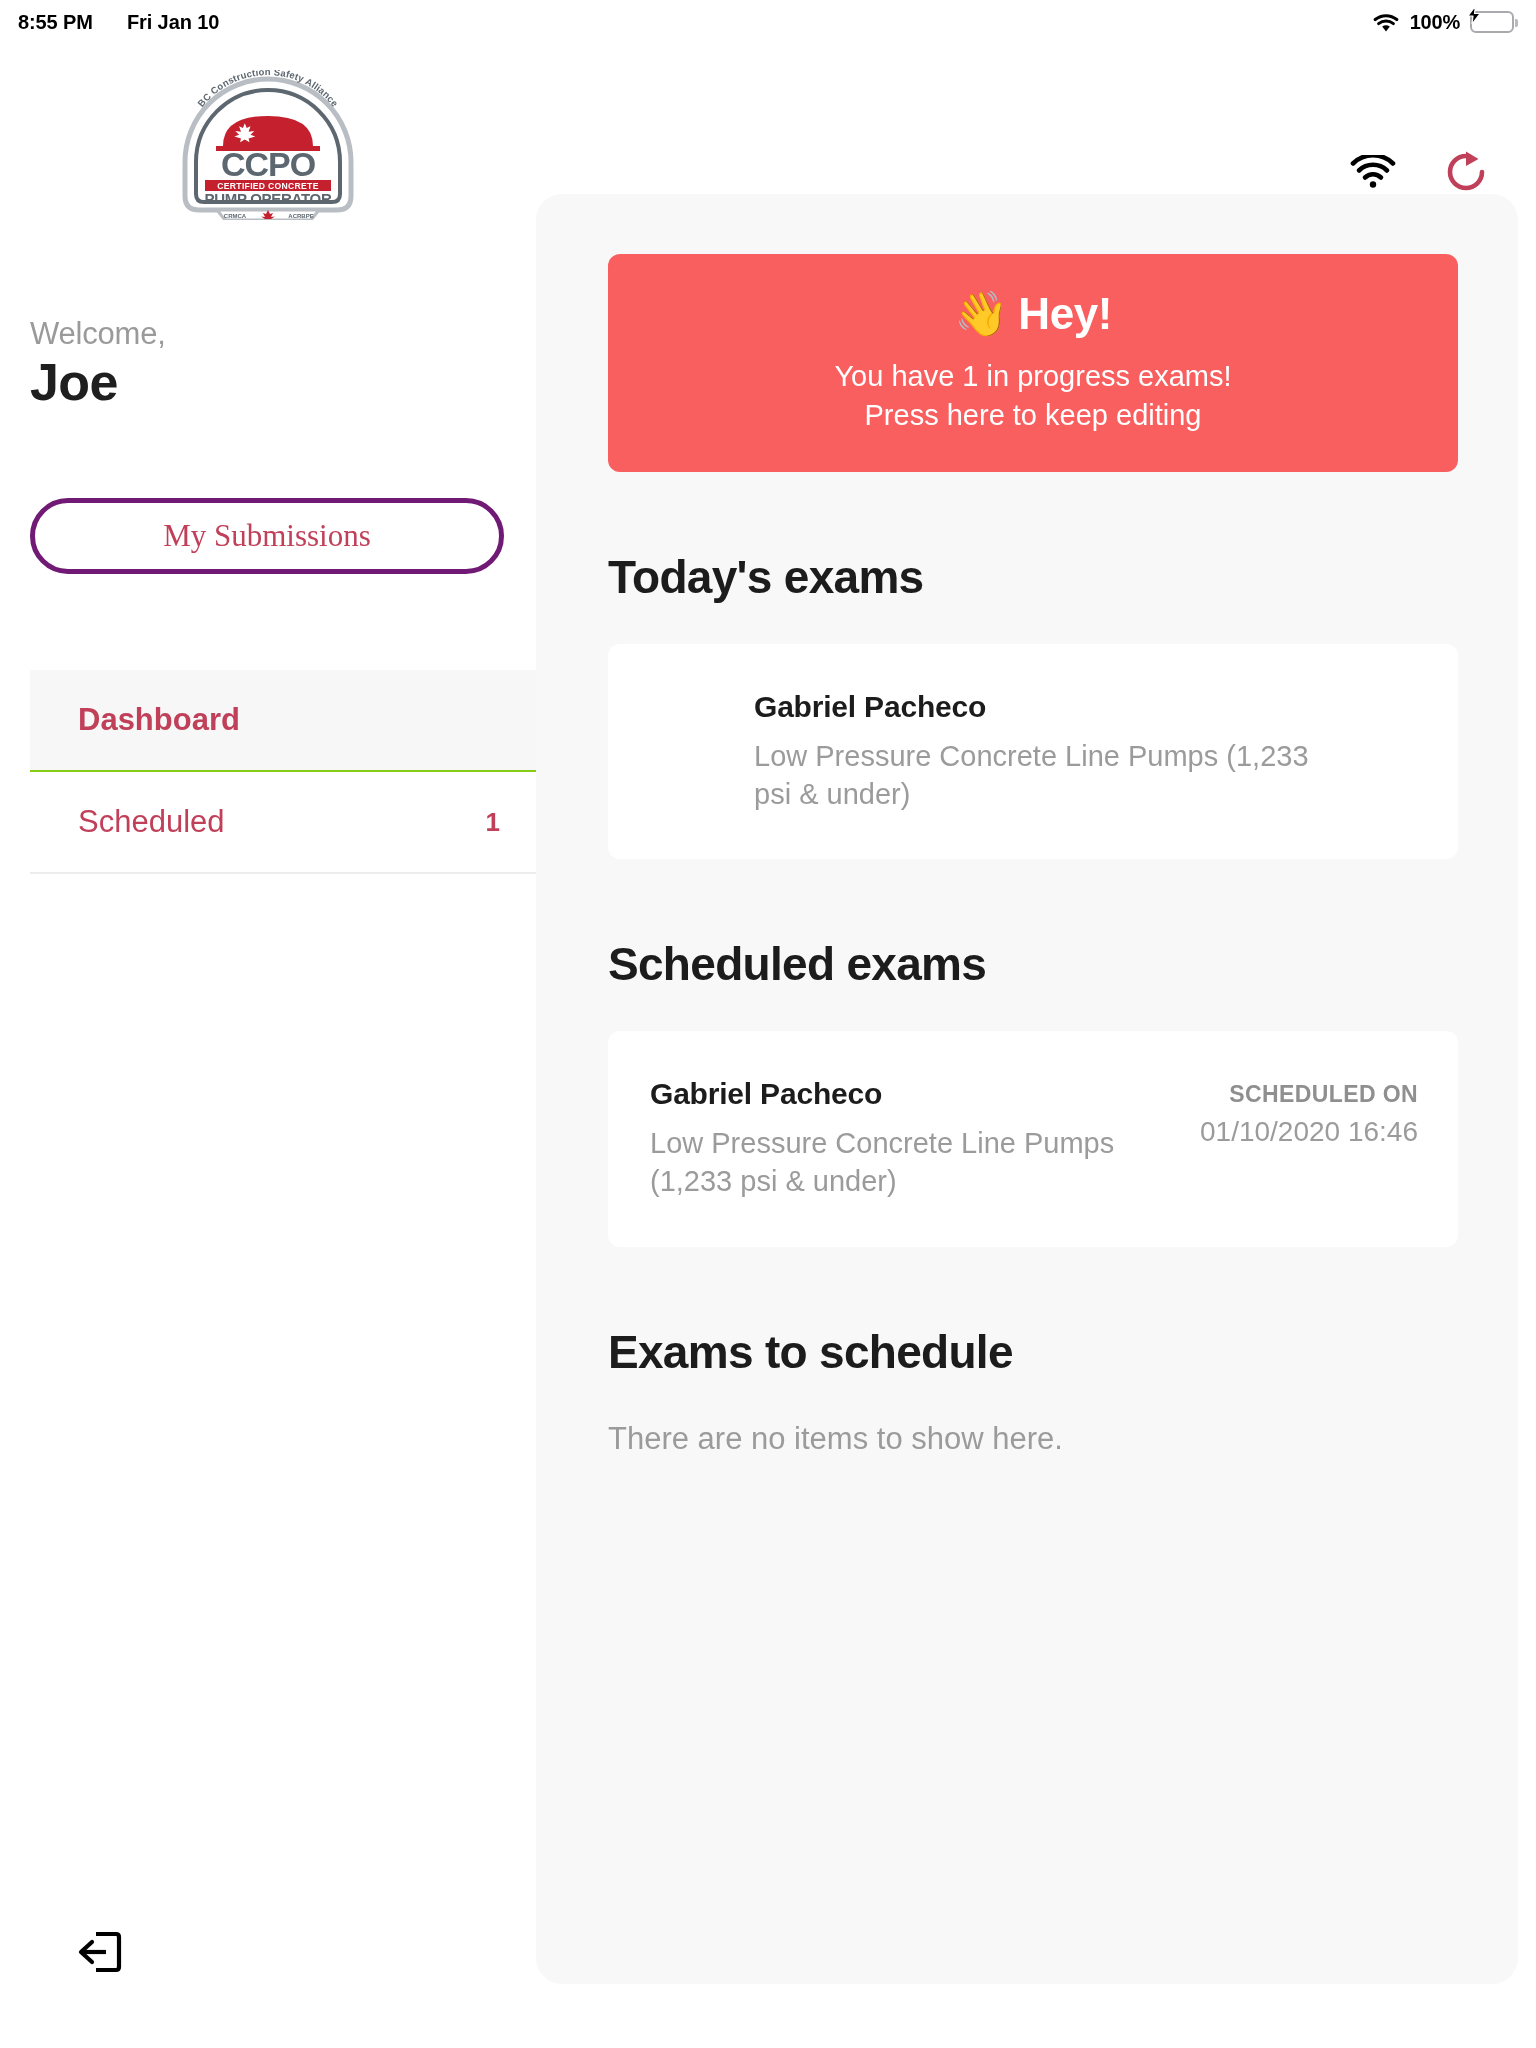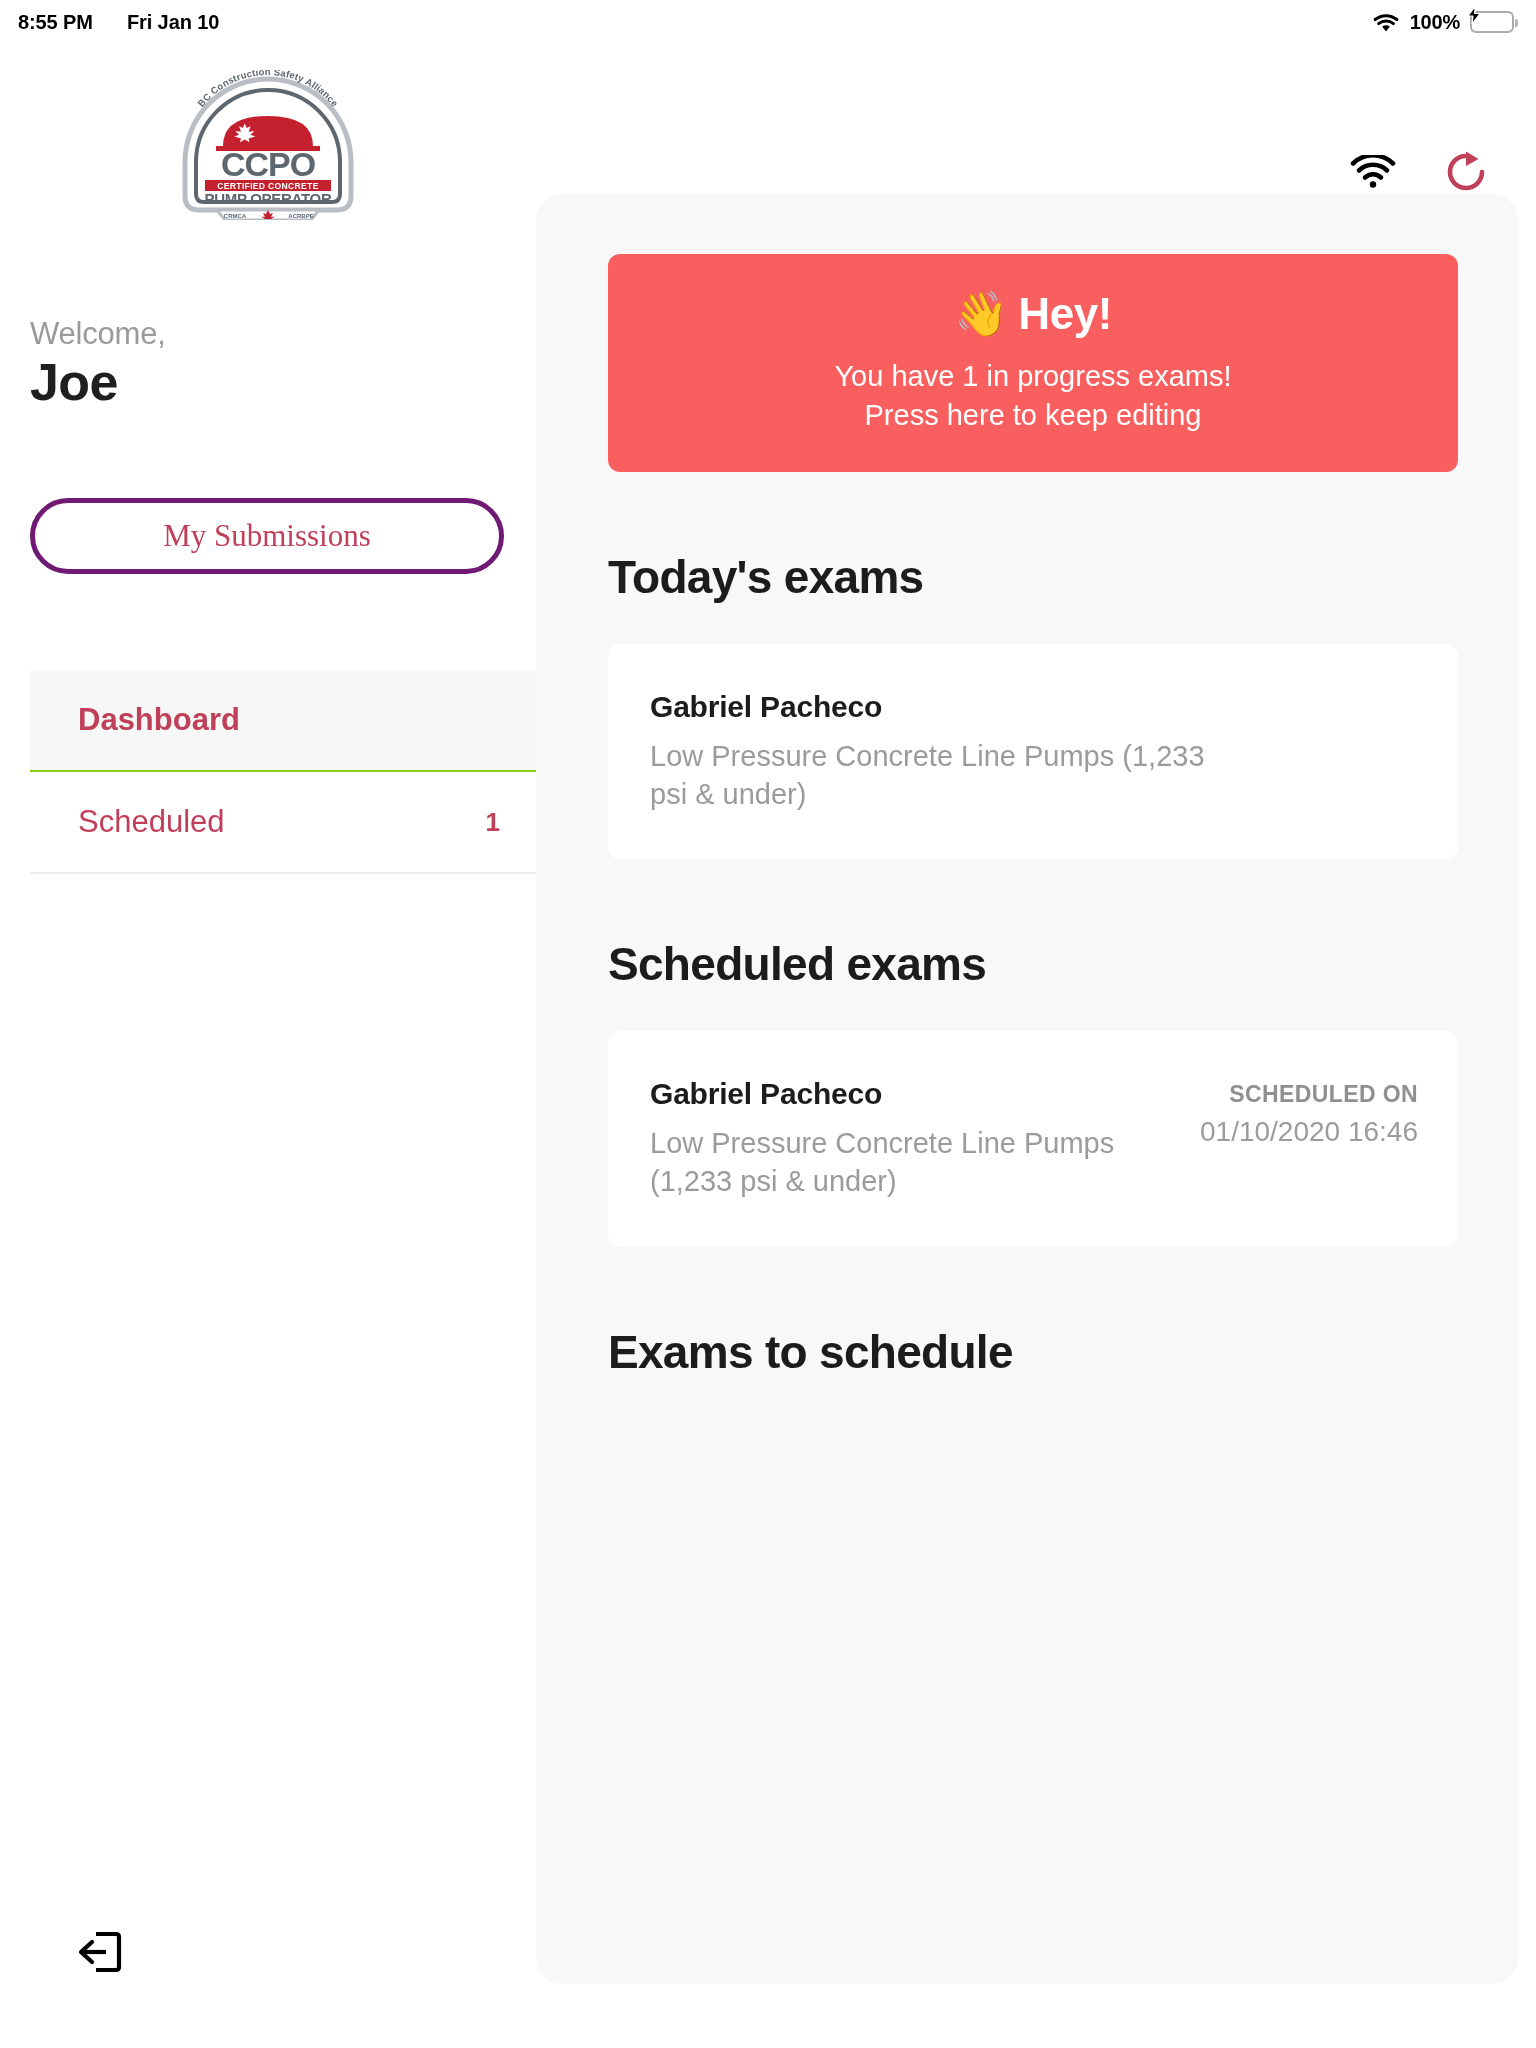--- a/index.html
+++ b/index.html
@@ -210,21 +210,21 @@
     letter-spacing: -0.7px;
     margin-top: 78px;
   }
   .card {
     background: #ffffff;
     border-radius: 12px;
     margin-top: 40px;
     padding: 46px 40px 46px 42px;
     display: flex;
     align-items: flex-start;
-    justify-content: flex-start;
+    justify-content: center;
     cursor: pointer;
   }
   .card-main { max-width: 560px; }
   .card-name {
     font-size: 30px;
     font-weight: 700;
     color: #1c1c1c;
     letter-spacing: -0.2px;
   }
   .card-sub {
@@ -394,16 +394,17 @@
           <div class="card-name">Gabriel Pacheco</div>
           <div class="card-sub">Low Pressure Concrete Line Pumps (1,233 psi &amp; under)</div>
         </div>
         <div class="card-meta">
           <div class="meta-label">SCHEDULED ON</div>
           <div class="meta-value">01/10/2020 16:46</div>
         </div>
       </div>
 
       <h2 class="section-title">Exams to schedule</h2>
+      <div class="empty-text">There are no items to show here.</div>
 
     </div>
   </main>
 </div>
 
 </body></html>

